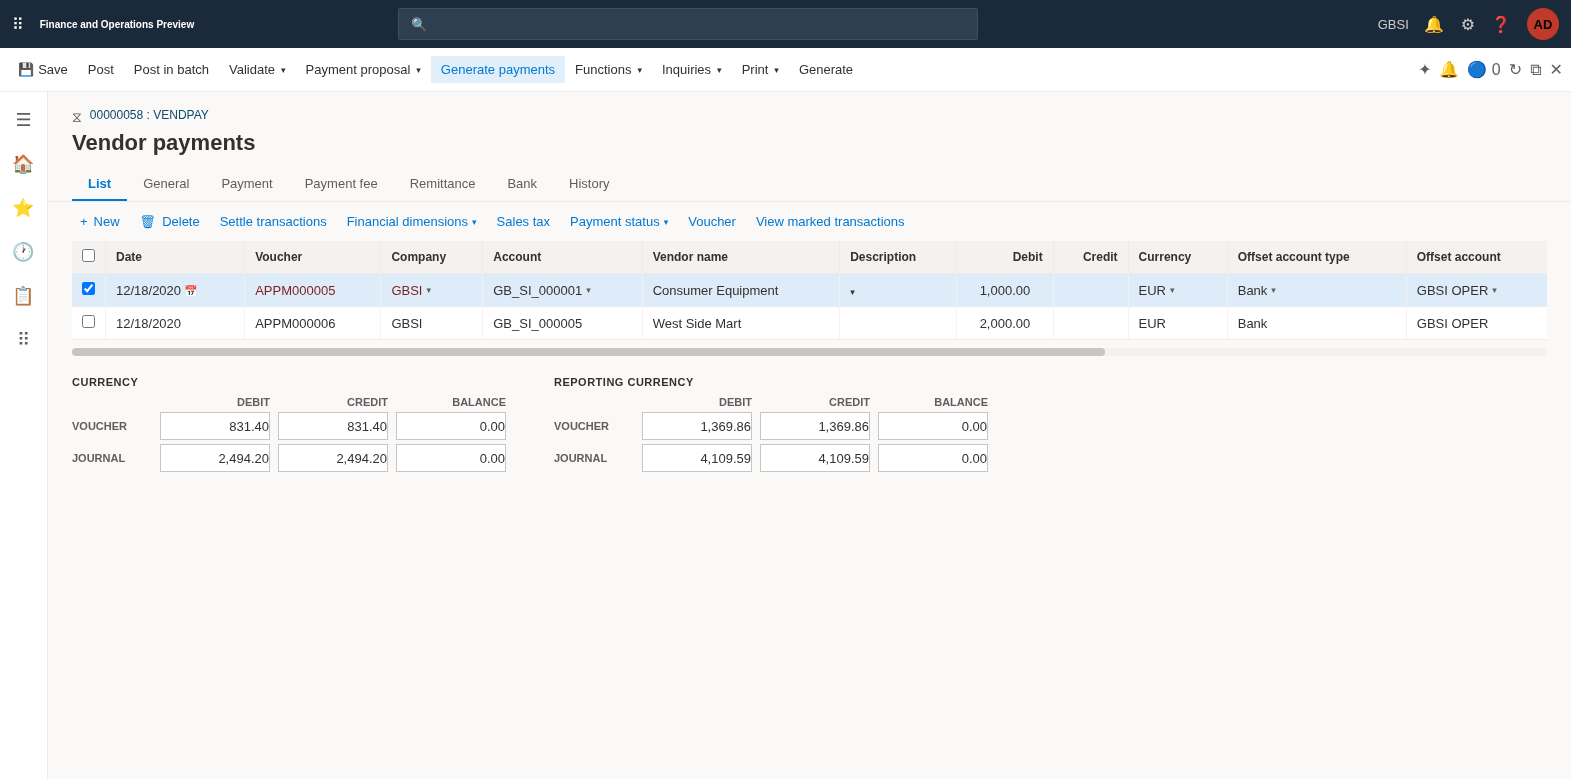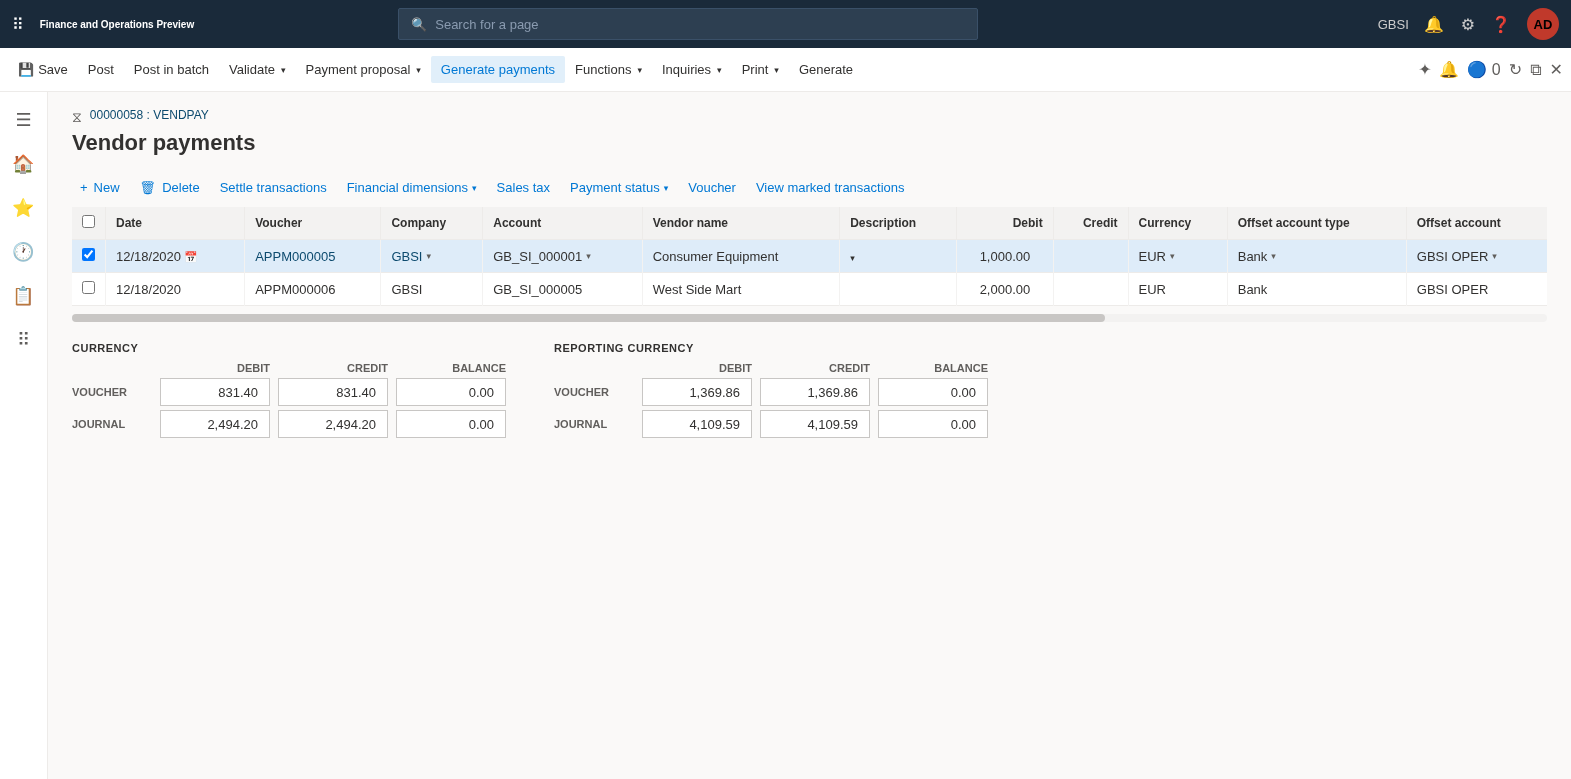--- a/index.html
+++ b/index.html
@@ -192,21 +192,21 @@
     .data-table tbody tr.selected { background: #deecf9; }
     .data-table tbody td {
       padding: 8px 10px;
       font-size: 13px;
       color: #323130;
       white-space: nowrap;
       border-right: 1px solid #f3f2f1;
     }
     .data-table tbody td:last-child { border-right: none; }
     .data-table tbody td.numeric { text-align: center; }
-    .data-table .link { color: #0c4a6e; cursor: pointer; }
+    .data-table .link { color: #7f1d1d; cursor: pointer; }
     .data-table .dropdown-cell {
       display: flex; align-items: center; gap: 4px;
     }
     .data-table .dropdown-cell .caret { font-size: 9px; color: #605e5c; }
     .check-col { width: 30px; }
     .check-col input { cursor: pointer; }
 
     
     .scrollbar-area {
       padding: 4px 24px;
@@ -252,40 +252,39 @@
     }
     .totals-grid .row-label {
       font-size: 11px;
       font-weight: 600;
       color: #605e5c;
       text-align: left;
     }
     .totals-grid .total-input {
       background: #fff;
       border: 1px solid #c8c6c4;
-      padding: 4px 11px;
+      padding: 4px 0;
       font-size: 13px;
       text-align: right;
       color: #323130;
       width: 100%;
       height: 28px;
     }
 
     .hamburger { font-size: 16px; cursor: pointer; color: #fff; }
     .filter-icon { color: #605e5c; cursor: pointer; font-size: 14px; }
   </style>
 </head>
 <body>
 
 <div class="top-bar">
   <span class="hamburger">⠿</span>
   <span class="app-title">Finance and Operations Preview</span>
   <div class="search-bar">
     <span style="color:#8a9bb0;">🔍</span>
-    <input type="text" placeholder="Search for a page" style="">
   </div>
   <div class="top-bar-right">
     <span class="text-label">GBSI</span>
     <span class="icon-btn" style="position:relative;">🔔</span>
     <span class="icon-btn">⚙</span>
     <span class="icon-btn">❓</span>
     <div class="user-badge">AD</div>
   </div>
 </div>
 
@@ -353,20 +352,29 @@
   <div class="content">
 
     <div class="page-header">
       <div style="display:flex; align-items:center; gap:8px; margin-bottom:4px;">
         <span class="filter-icon">⧖</span>
         <span class="breadcrumb">00000058 : VENDPAY</span>
       </div>
       <h1>Vendor payments</h1>
     </div>
 
+    <div class="tabs">
+      <div class="tab active">List</div>
+      <div class="tab">General</div>
+      <div class="tab">Payment</div>
+      <div class="tab">Payment fee</div>
+      <div class="tab">Remittance</div>
+      <div class="tab">Bank</div>
+      <div class="tab">History</div>
+    </div>
 
     <div class="sub-toolbar">
       <button class="action-btn">
         <span>+</span>
         <span style="margin-left:2px;">New</span>
       </button>
       <button class="action-btn delete">
         <span>🗑</span>
         <span style="margin-left:2px;">Delete</span>
       </button>

